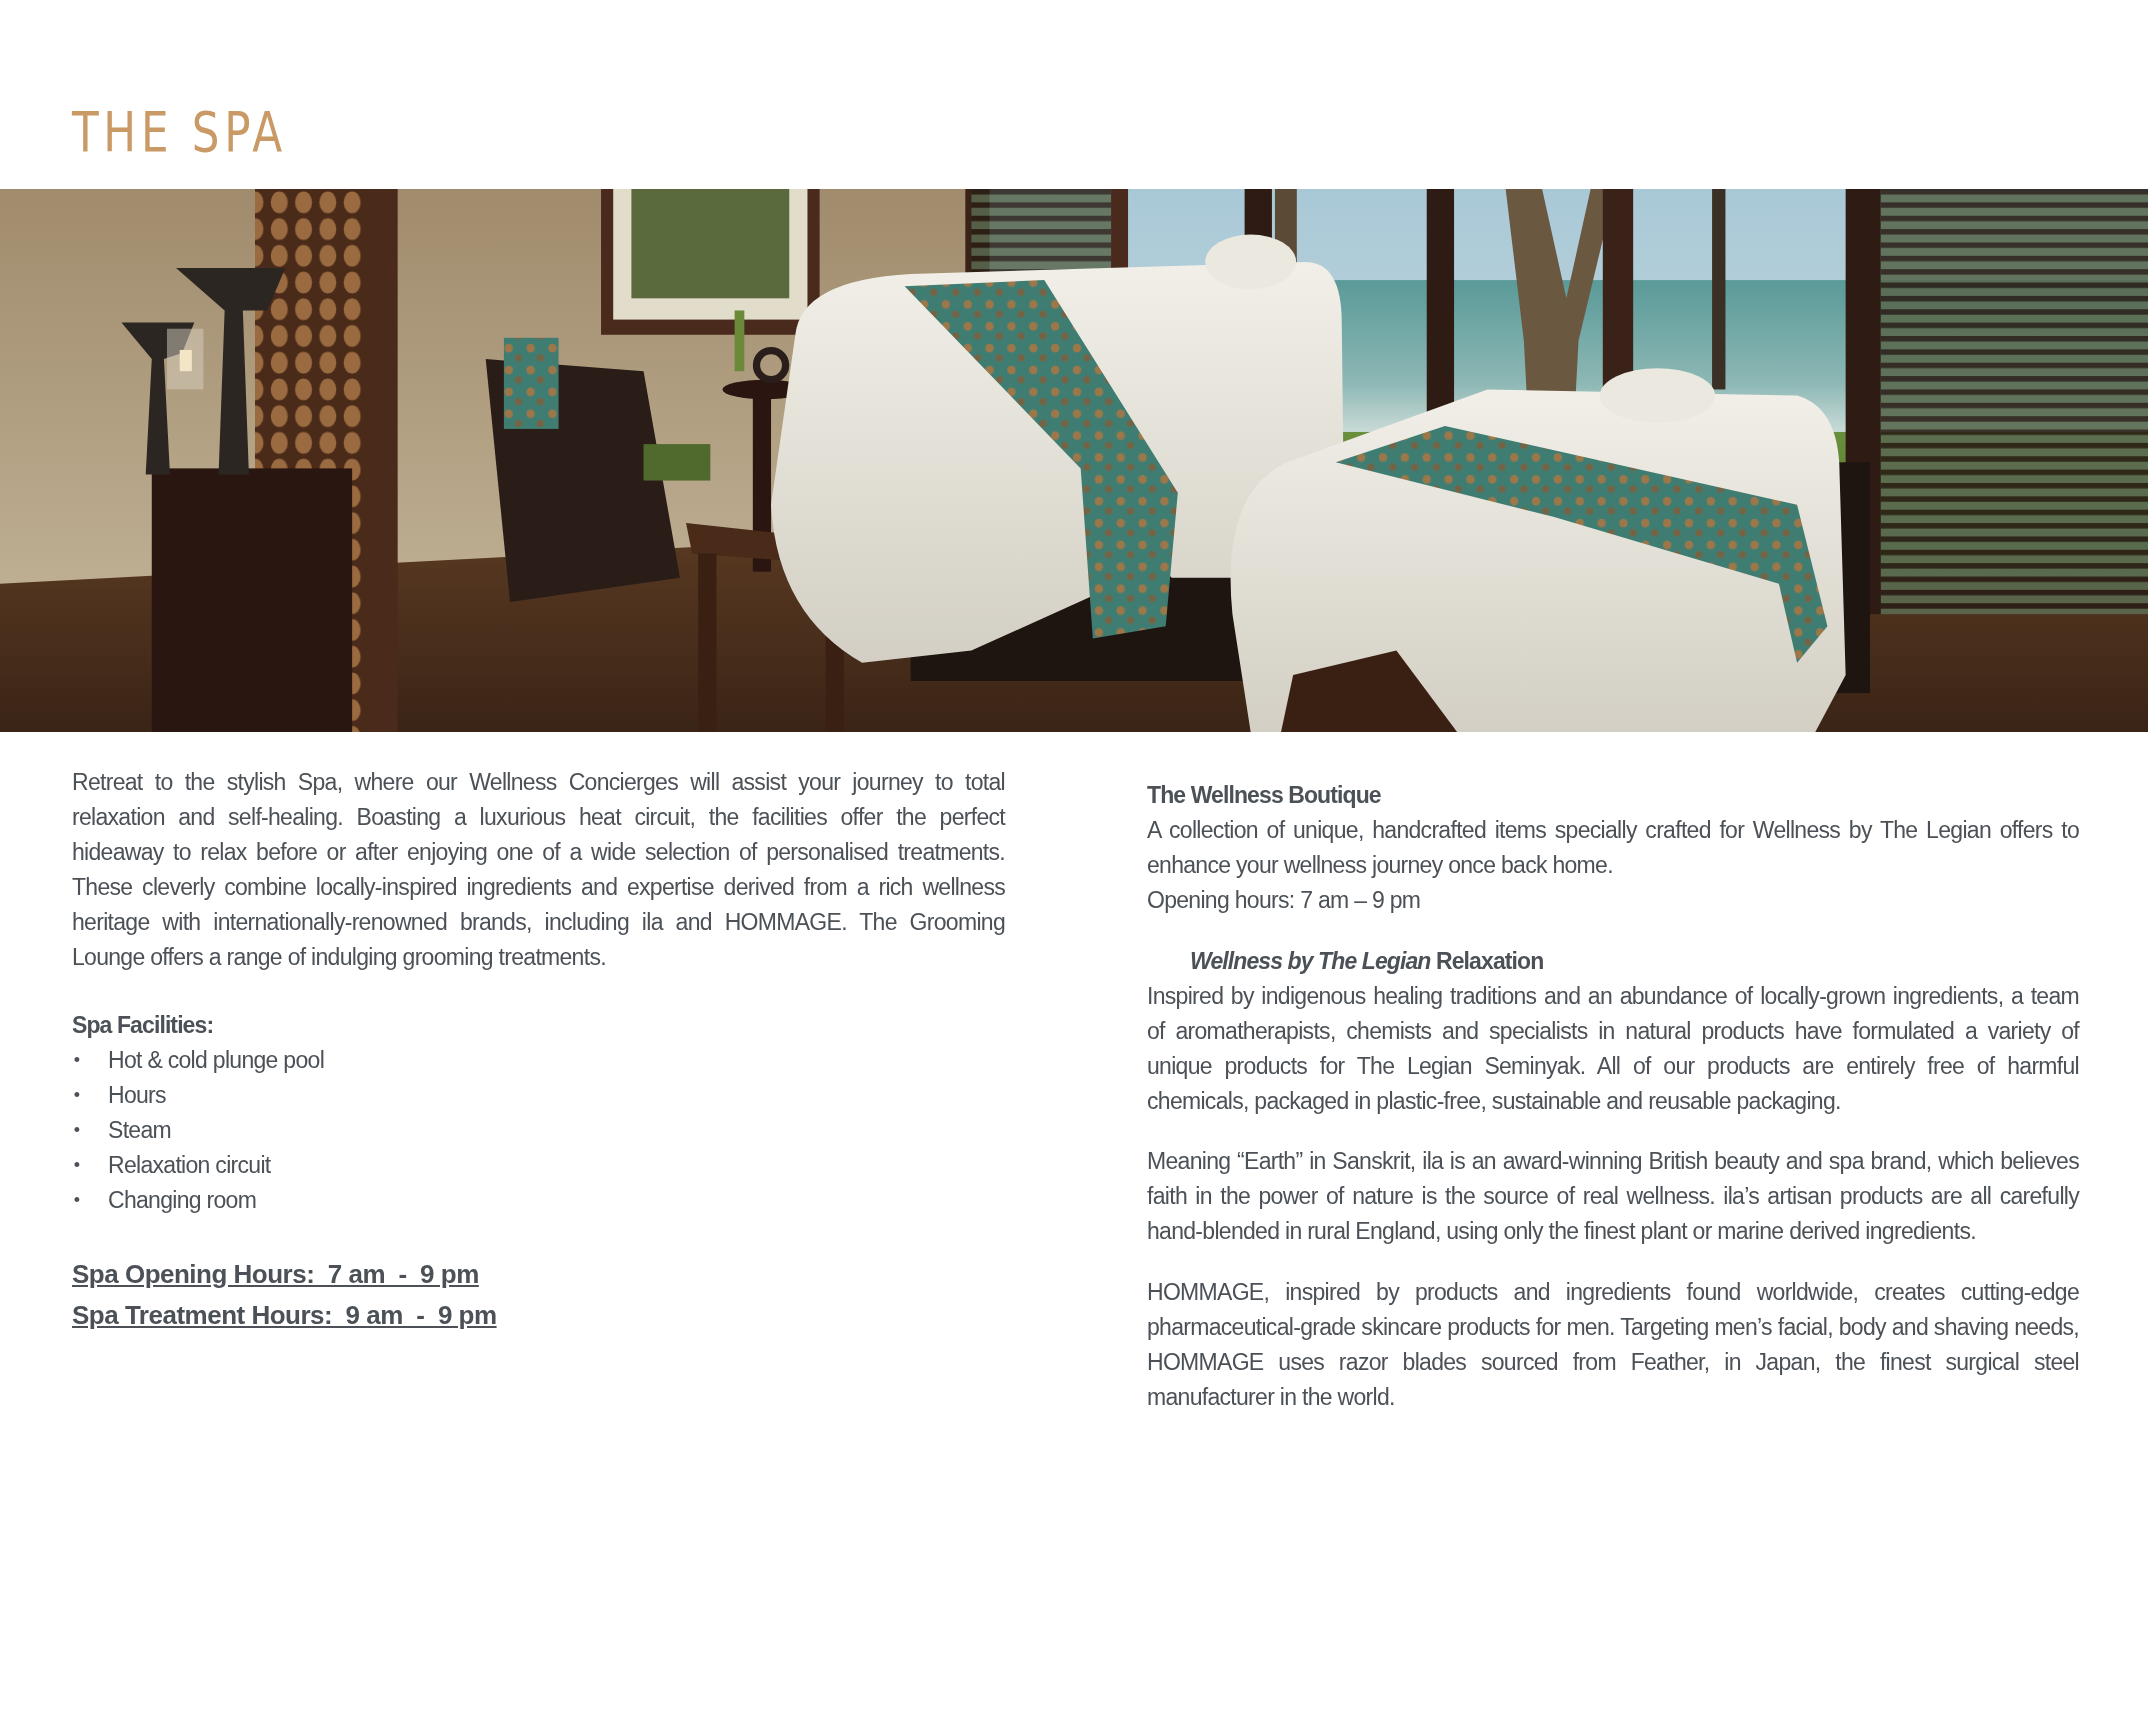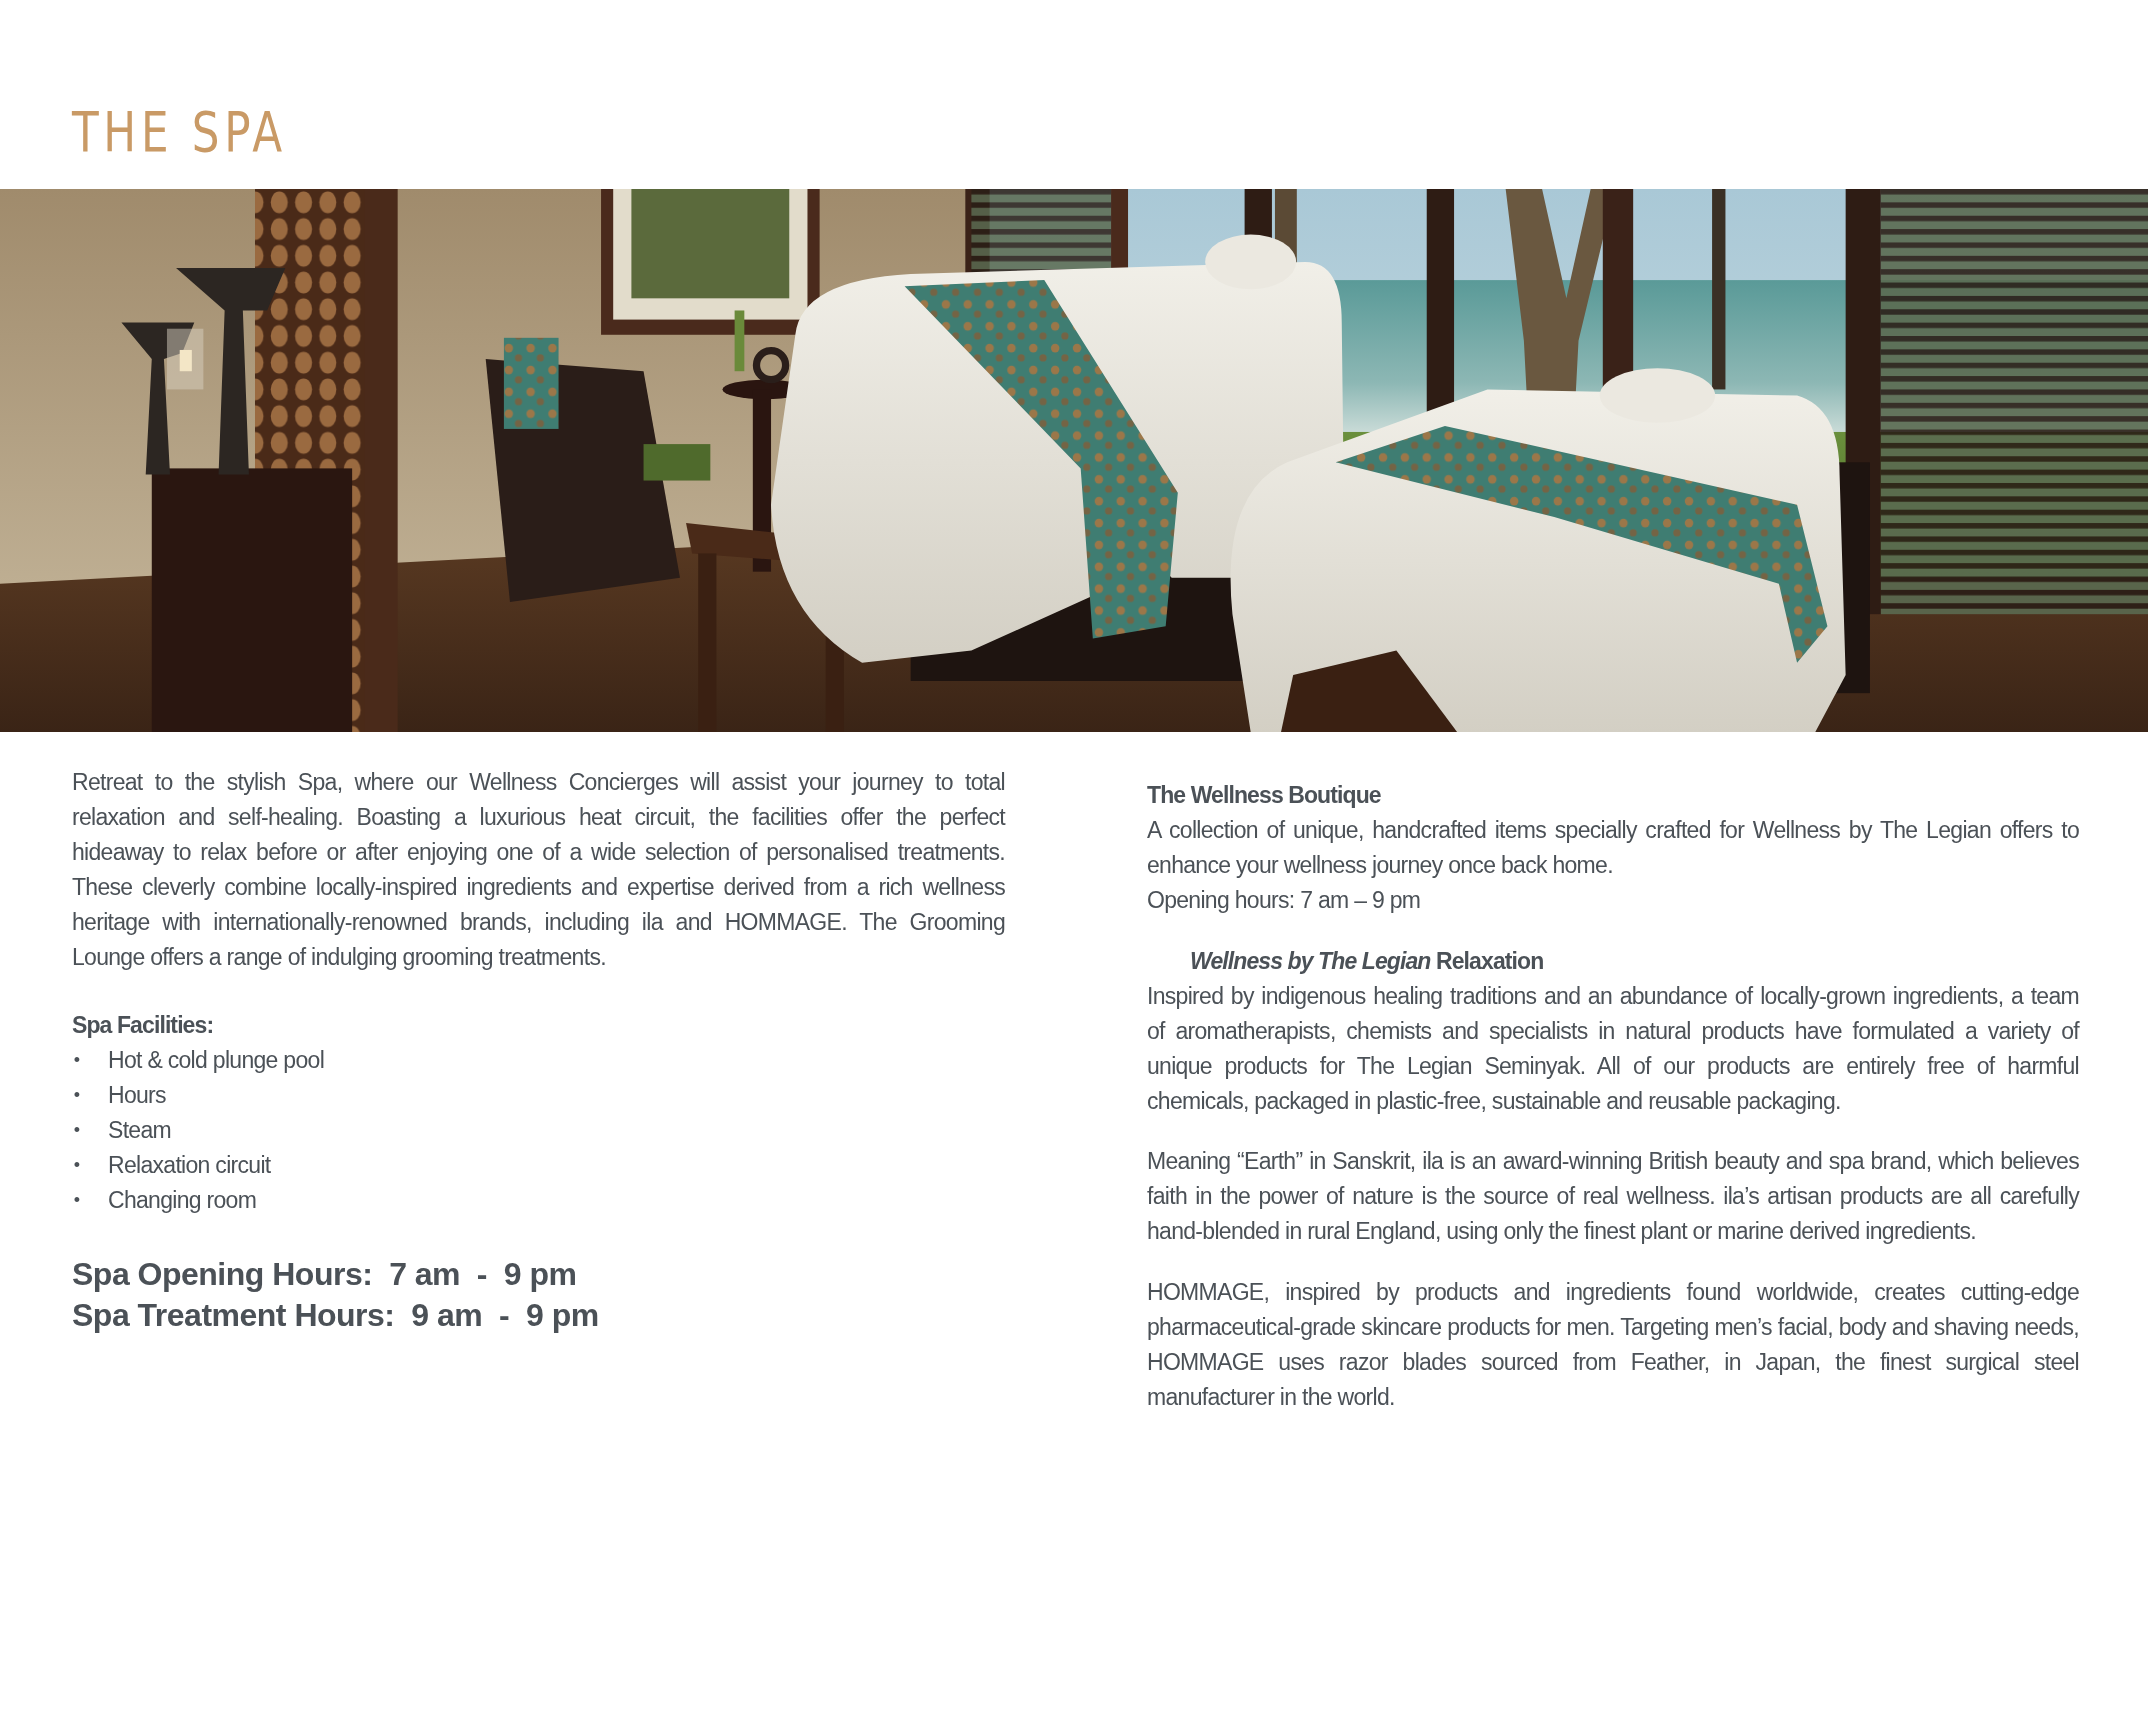--- a/index.html
+++ b/index.html
@@ -15,21 +15,21 @@
   .col-left { left:72px; top:765px; width:933px; }
   .col-right { left:1147px; top:778px; width:932px; }
   .para { margin:0; text-align:justify; text-align-last:left; }
   .heading { font-weight:700; margin:0; letter-spacing:-0.9px; }
   .gap-l { height:33px; }
   .gap-m { height:36px; }
   .gap-s { height:25.5px; }
   ul.bullets { list-style:none; margin:0; padding:0; }
   ul.bullets li { position:relative; padding-left:36px; height:35px; }
   ul.bullets li .dot { position:absolute; left:1.8px; top:0; font-size:18px; }
-  .hours { font-weight:700; margin:0; font-size:32px; line-height:41px; letter-spacing:-0.5px; }
+  .hours { font-weight:700; margin:0; font-size:26px; line-height:41px; letter-spacing:-0.5px;text-decoration:underline; }
   .ital { font-style:italic;margin-left:43px; }
 </style>
 </head>
 <body>
 
 <h1 class="title">THE SPA</h1>
 
 <div class="photo" role="img" aria-label="Couples spa treatment room with two massage tables draped in white with green batik runners, wicker armchairs, carved wooden screen, candle holders, and floor-to-ceiling windows overlooking a lawn, palm trees and the ocean">
   <svg viewBox="0 0 3538 894" preserveAspectRatio="none" xmlns="http://www.w3.org/2000/svg">
     <defs>

